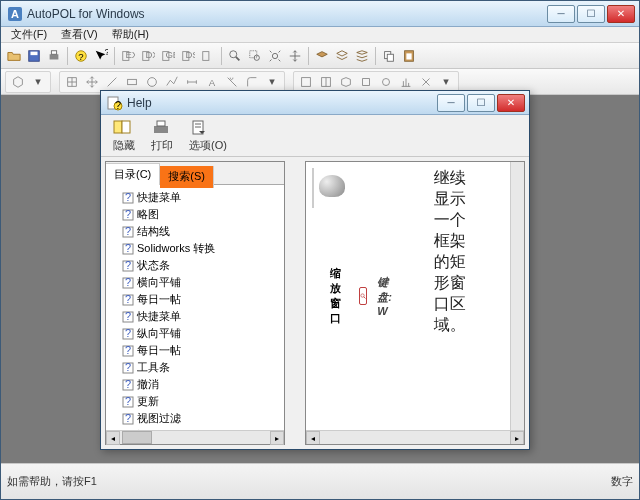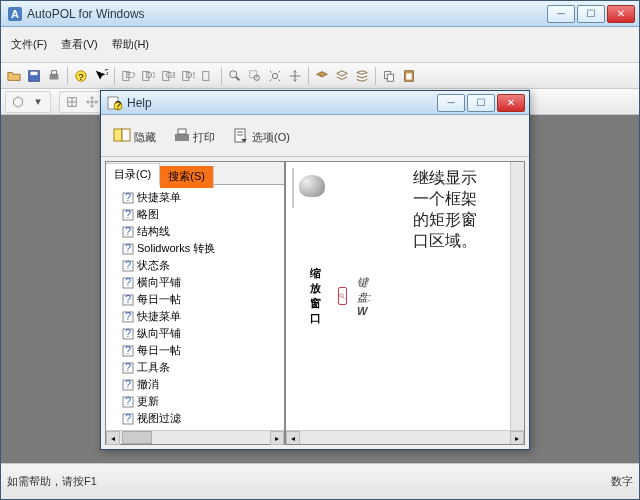--- a/index.html
+++ b/index.html
@@ -4,52 +4,52 @@
 <style>
 *{box-sizing:border-box;margin:0;padding:0;font-family:"Microsoft YaHei",SimSun,Tahoma,sans-serif;font-size:11px;user-select:none}
 body{width:640px;height:500px;overflow:hidden;background:#6b8ca3;position:relative}
 .mainwin{position:absolute;left:0;top:0;width:640px;height:500px;background:#f0f0f0;border:1px solid #3c5a78;display:flex;flex-direction:column}
 .titlebar{height:26px;background:linear-gradient(#eaf4fc,#d6e8f7 45%,#bfd9ef);display:flex;align-items:center;padding:0 2px;border-bottom:1px solid #8aa9c7}
 .titleicon{width:16px;height:16px;margin:0 4px;display:inline-flex;align-items:center;justify-content:center}
 .titletext{flex:1;color:#2a3a4a;font-size:12px}
 .winbtns{display:flex;gap:2px;margin-right:2px}
 .winbtn{width:28px;height:18px;border:1px solid #6b8ca3;border-radius:2px;display:flex;align-items:center;justify-content:center;background:linear-gradient(#f6fbff,#d9ecfa);color:#3b556e;font-size:10px}
 .winbtn.close{background:linear-gradient(#f08080,#d22b2b);color:#fff;border-color:#a03020}
-.menubar{height:36px;background:#f0f0f0;display:flex;align-items:center;padding:0 4px;gap:2px;border-bottom:1px solid #d0d0d0}
+.menubar{height:16px;background:#f0f0f0;display:flex;align-items:center;padding:0 4px;gap:2px;border-bottom:1px solid #d0d0d0}
 .menuitem{padding:2px 6px;color:#222}
 .toolbar{height:26px;background:linear-gradient(#fafafa,#e8e8e8);border-bottom:1px solid #c8c8c8;display:flex;align-items:center;padding:0 4px;gap:2px}
 .toolbar2{height:26px;background:linear-gradient(#fafafa,#e8e8e8);border-bottom:1px solid #c8c8c8;display:flex;align-items:center;padding:0 4px;gap:8px}
 .tbtn{width:18px;height:18px;display:flex;align-items:center;justify-content:center;color:#555}
 .tbtn svg{width:14px;height:14px}
 .sep{width:1px;height:18px;background:#c0c0c0;margin:0 2px}
 .tgroup{display:flex;gap:2px;border:1px solid #d4d4d4;border-radius:2px;padding:1px 3px;background:#f5f5f5}
 .workarea{flex:1;background:#7a7a7a;position:relative}
 .statusbar{height:36px;background:linear-gradient(#f4f4f4,#e4e4e4);border-top:1px solid #c8c8c8;display:flex;align-items:center;padding:0 6px;color:#333;justify-content:space-between}
 .helpwin{position:absolute;left:100px;top:90px;width:430px;height:360px;background:#f0f0f0;border:1px solid #2a4a6a;box-shadow:2px 2px 8px rgba(0,0,0,.3);display:flex;flex-direction:column}
 .helpwin .titlebar{height:24px}
 .helptoolbar{height:42px;background:#f0f0f0;border-bottom:1px solid #c8c8c8;display:flex;align-items:center;padding:0 6px;gap:4px}
-.helptb{display:flex;align-items:flex-end;padding:2px 6px;gap:1px;color:#333}
+.helptb{display:flex;flex-direction:column;align-items:flex-start;padding:2px 6px;gap:1px;color:#333}
 .helptb .ico{width:20px;height:18px;display:flex;align-items:center;justify-content:center}
-.helpbody{flex:1;display:flex;gap:0;padding:4px;background:#f0f0f0;overflow:hidden}
+.helpbody{flex:1;display:flex;gap:20px;padding:4px;background:#f0f0f0;overflow:hidden}
 .navpane{width:180px;border:1px solid #888;background:#fff;display:flex;flex-direction:column}
 .tabs{display:flex;border-bottom:1px solid #aaa;background:#f0f0f0}
 .tab{padding:3px 8px;border-right:1px solid #ccc;background:#fff;border-top:1px solid #ccc;position:relative;top:1px}
 .tab.inactive{background:#f97316;border-top:none;top:4px}
 .tree{flex:1;overflow:auto;padding:4px 2px}
 .treeitem{display:flex;align-items:center;gap:3px;padding:1px 2px 1px 14px;white-space:nowrap;color:#000}
 .treeicon{width:12px;height:12px;flex-shrink:0}
 .hscroll{height:14px;background:#e8e8e8;border-top:1px solid #ccc;display:flex}
 .hscroll .arr{width:14px;height:14px;background:#ddd;border:1px solid #bbb;display:flex;align-items:center;justify-content:center;font-size:8px}
 .hscroll .thumb{width:30px;background:#ccc;border:1px solid #aaa;margin-left:2px}
 .contentpane{flex:1;border:1px solid #888;background:#fff;display:flex;flex-direction:column;overflow:hidden}
 .banner{height:40px;background:linear-gradient(90deg,#fff 0%,#b0b0d0 30%,#3030a0 50%,#d03030 52%,#fff 60%,#2020a0 70%,#fff 100%);position:relative;margin:6px 6px 4px 6px;border:1px solid #ccc}
 .banner::before{content:"";position:absolute;left:6px;top:6px;width:26px;height:22px;background:radial-gradient(circle at 30% 30%,#eee,#888);border-radius:50% 50% 40% 40%}
 .ctitle{display:flex;align-items:center;gap:10px;padding:4px 10px;font-weight:bold;font-size:13px;color:#000}
 .magico{width:18px;height:18px;border:1px solid #c04040;display:flex;align-items:center;justify-content:center;border-radius:2px}
-.shortcut{font-size:10px;color:#444;font-style:italic;font-weight:normal}
+.shortcut{font-size:10px;color:#444;font-style:italic;font-weight:bold}
 .divline{height:1px;background:#ccc;margin:4px 10px}
 .cdesc{padding:6px 10px;font-size:16px;color:#222}
 .blackbox{flex:1;background:#000;margin:6px 10px 10px 10px}
 .vscroll{width:14px;background:#e8e8e8;border-left:1px solid #ccc}
 .pagerow{display:flex;flex:1;overflow:hidden}
 </style>
 </head>
 <body>
 
 <div class="mainwin">

